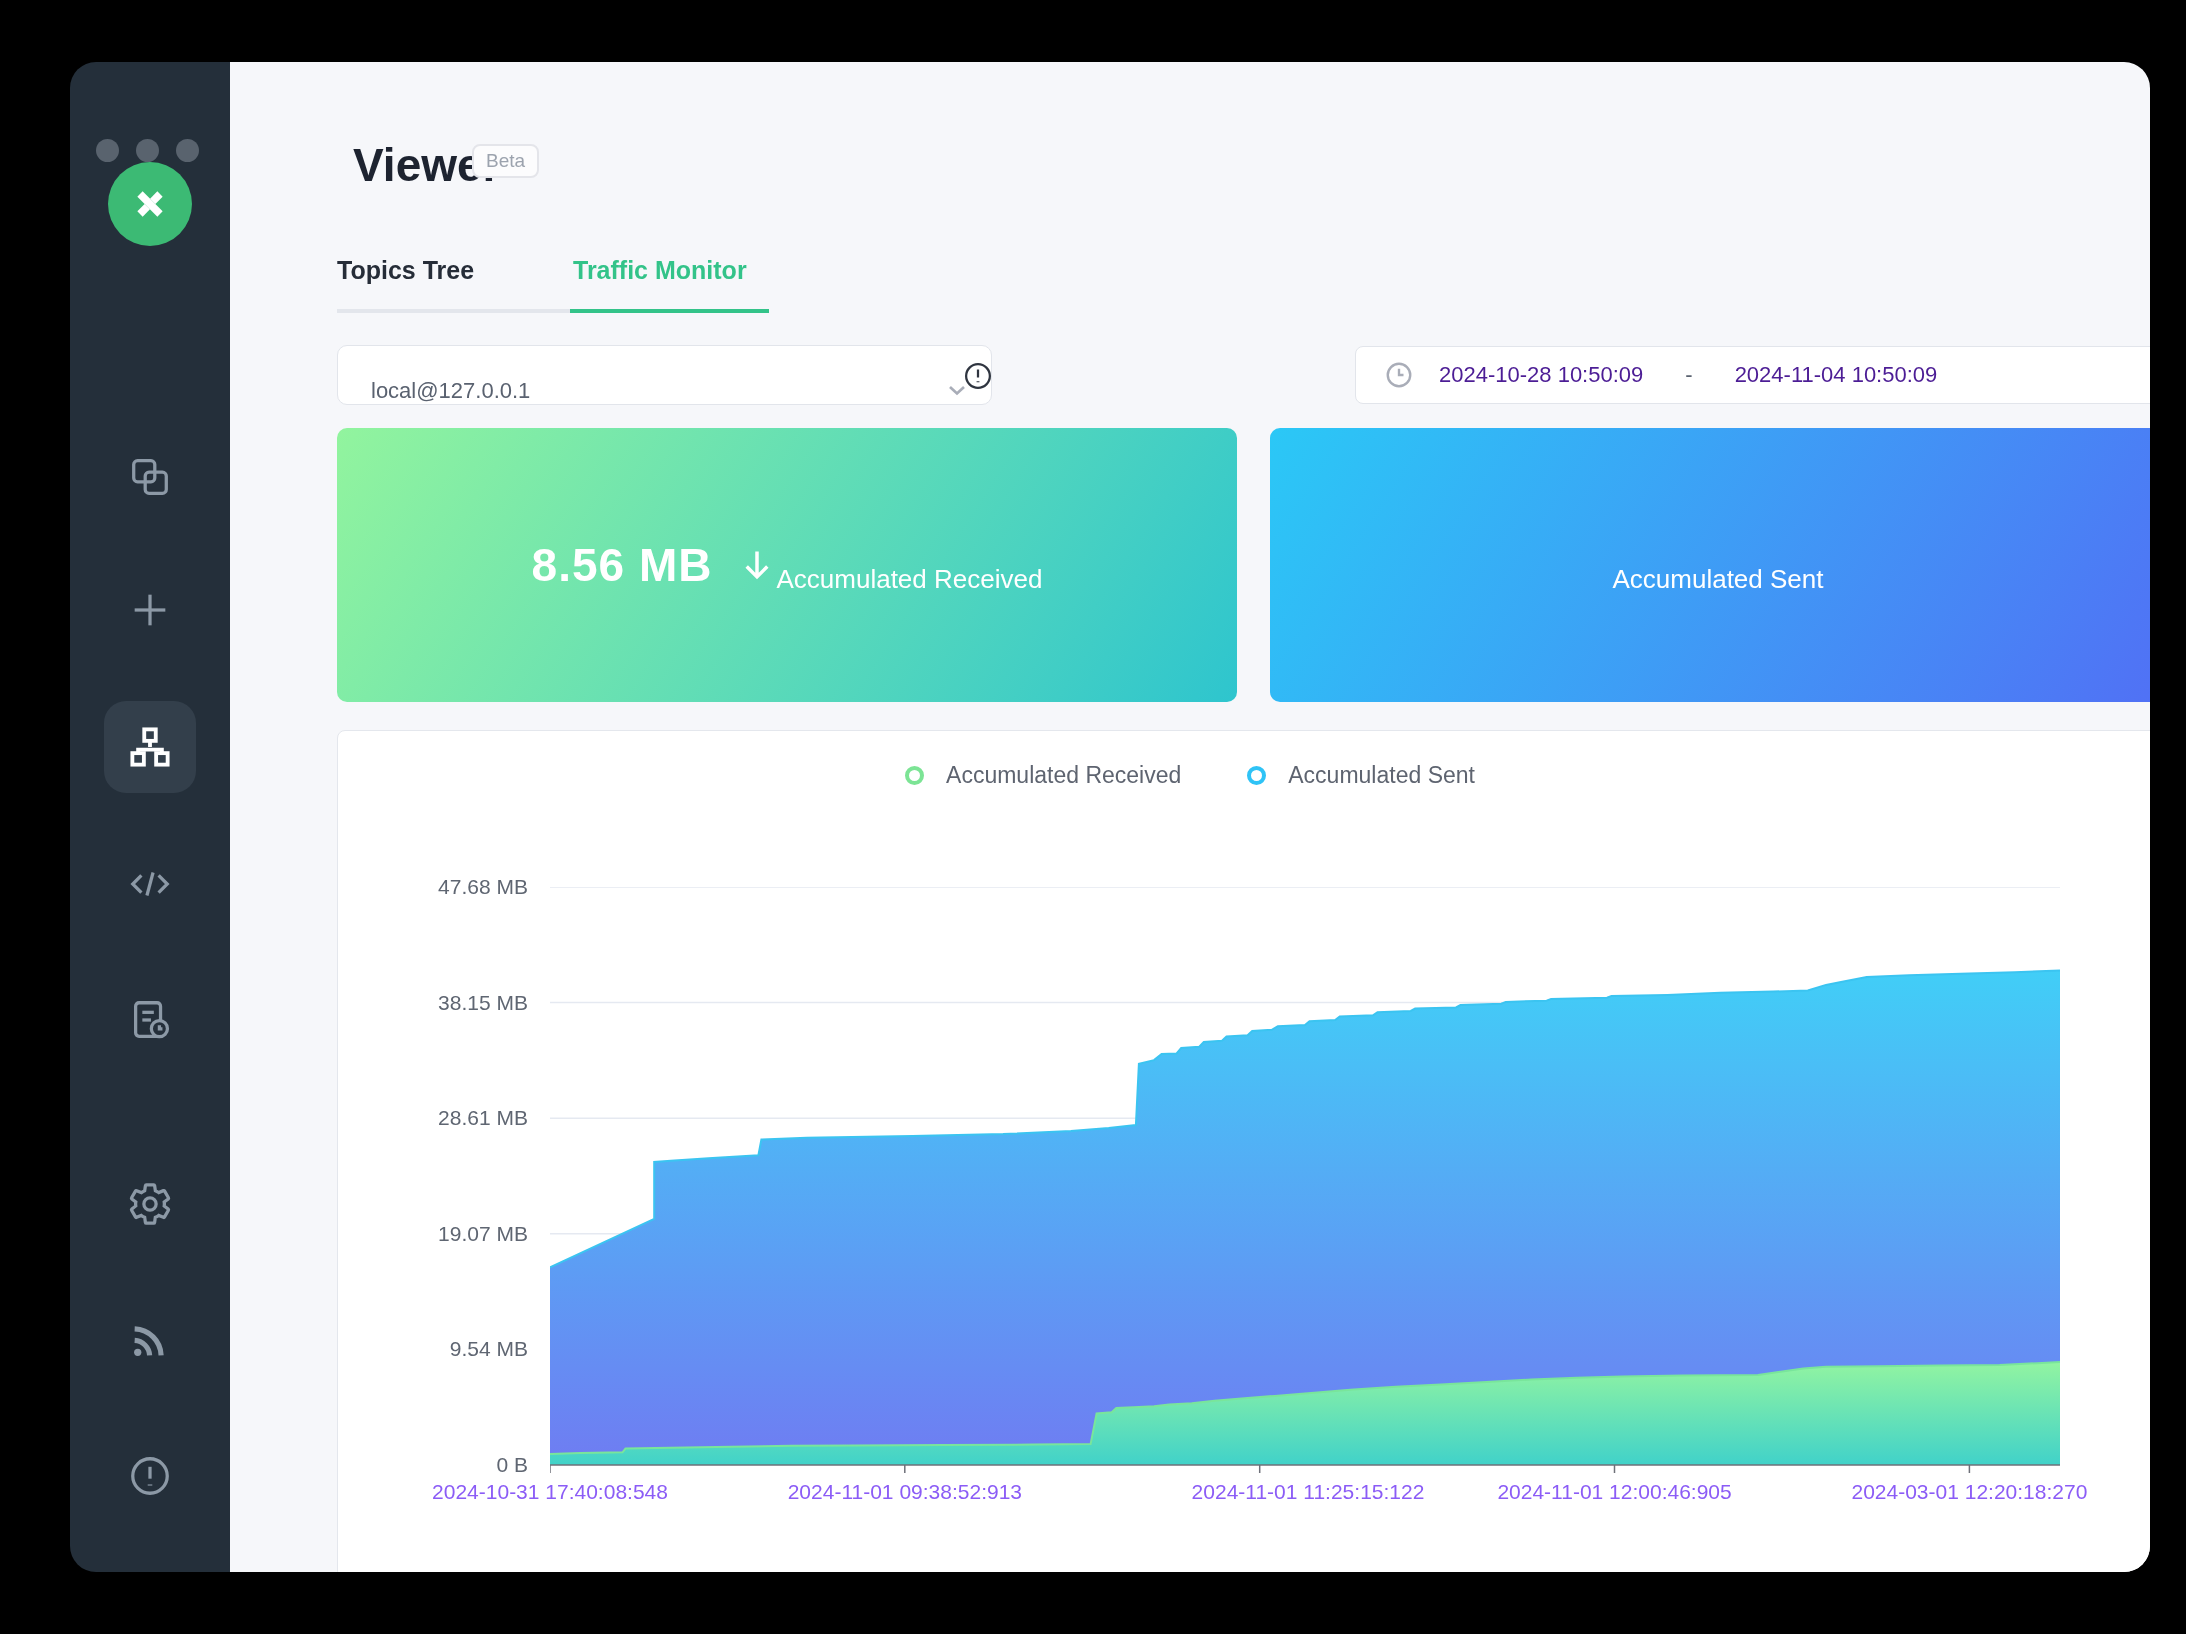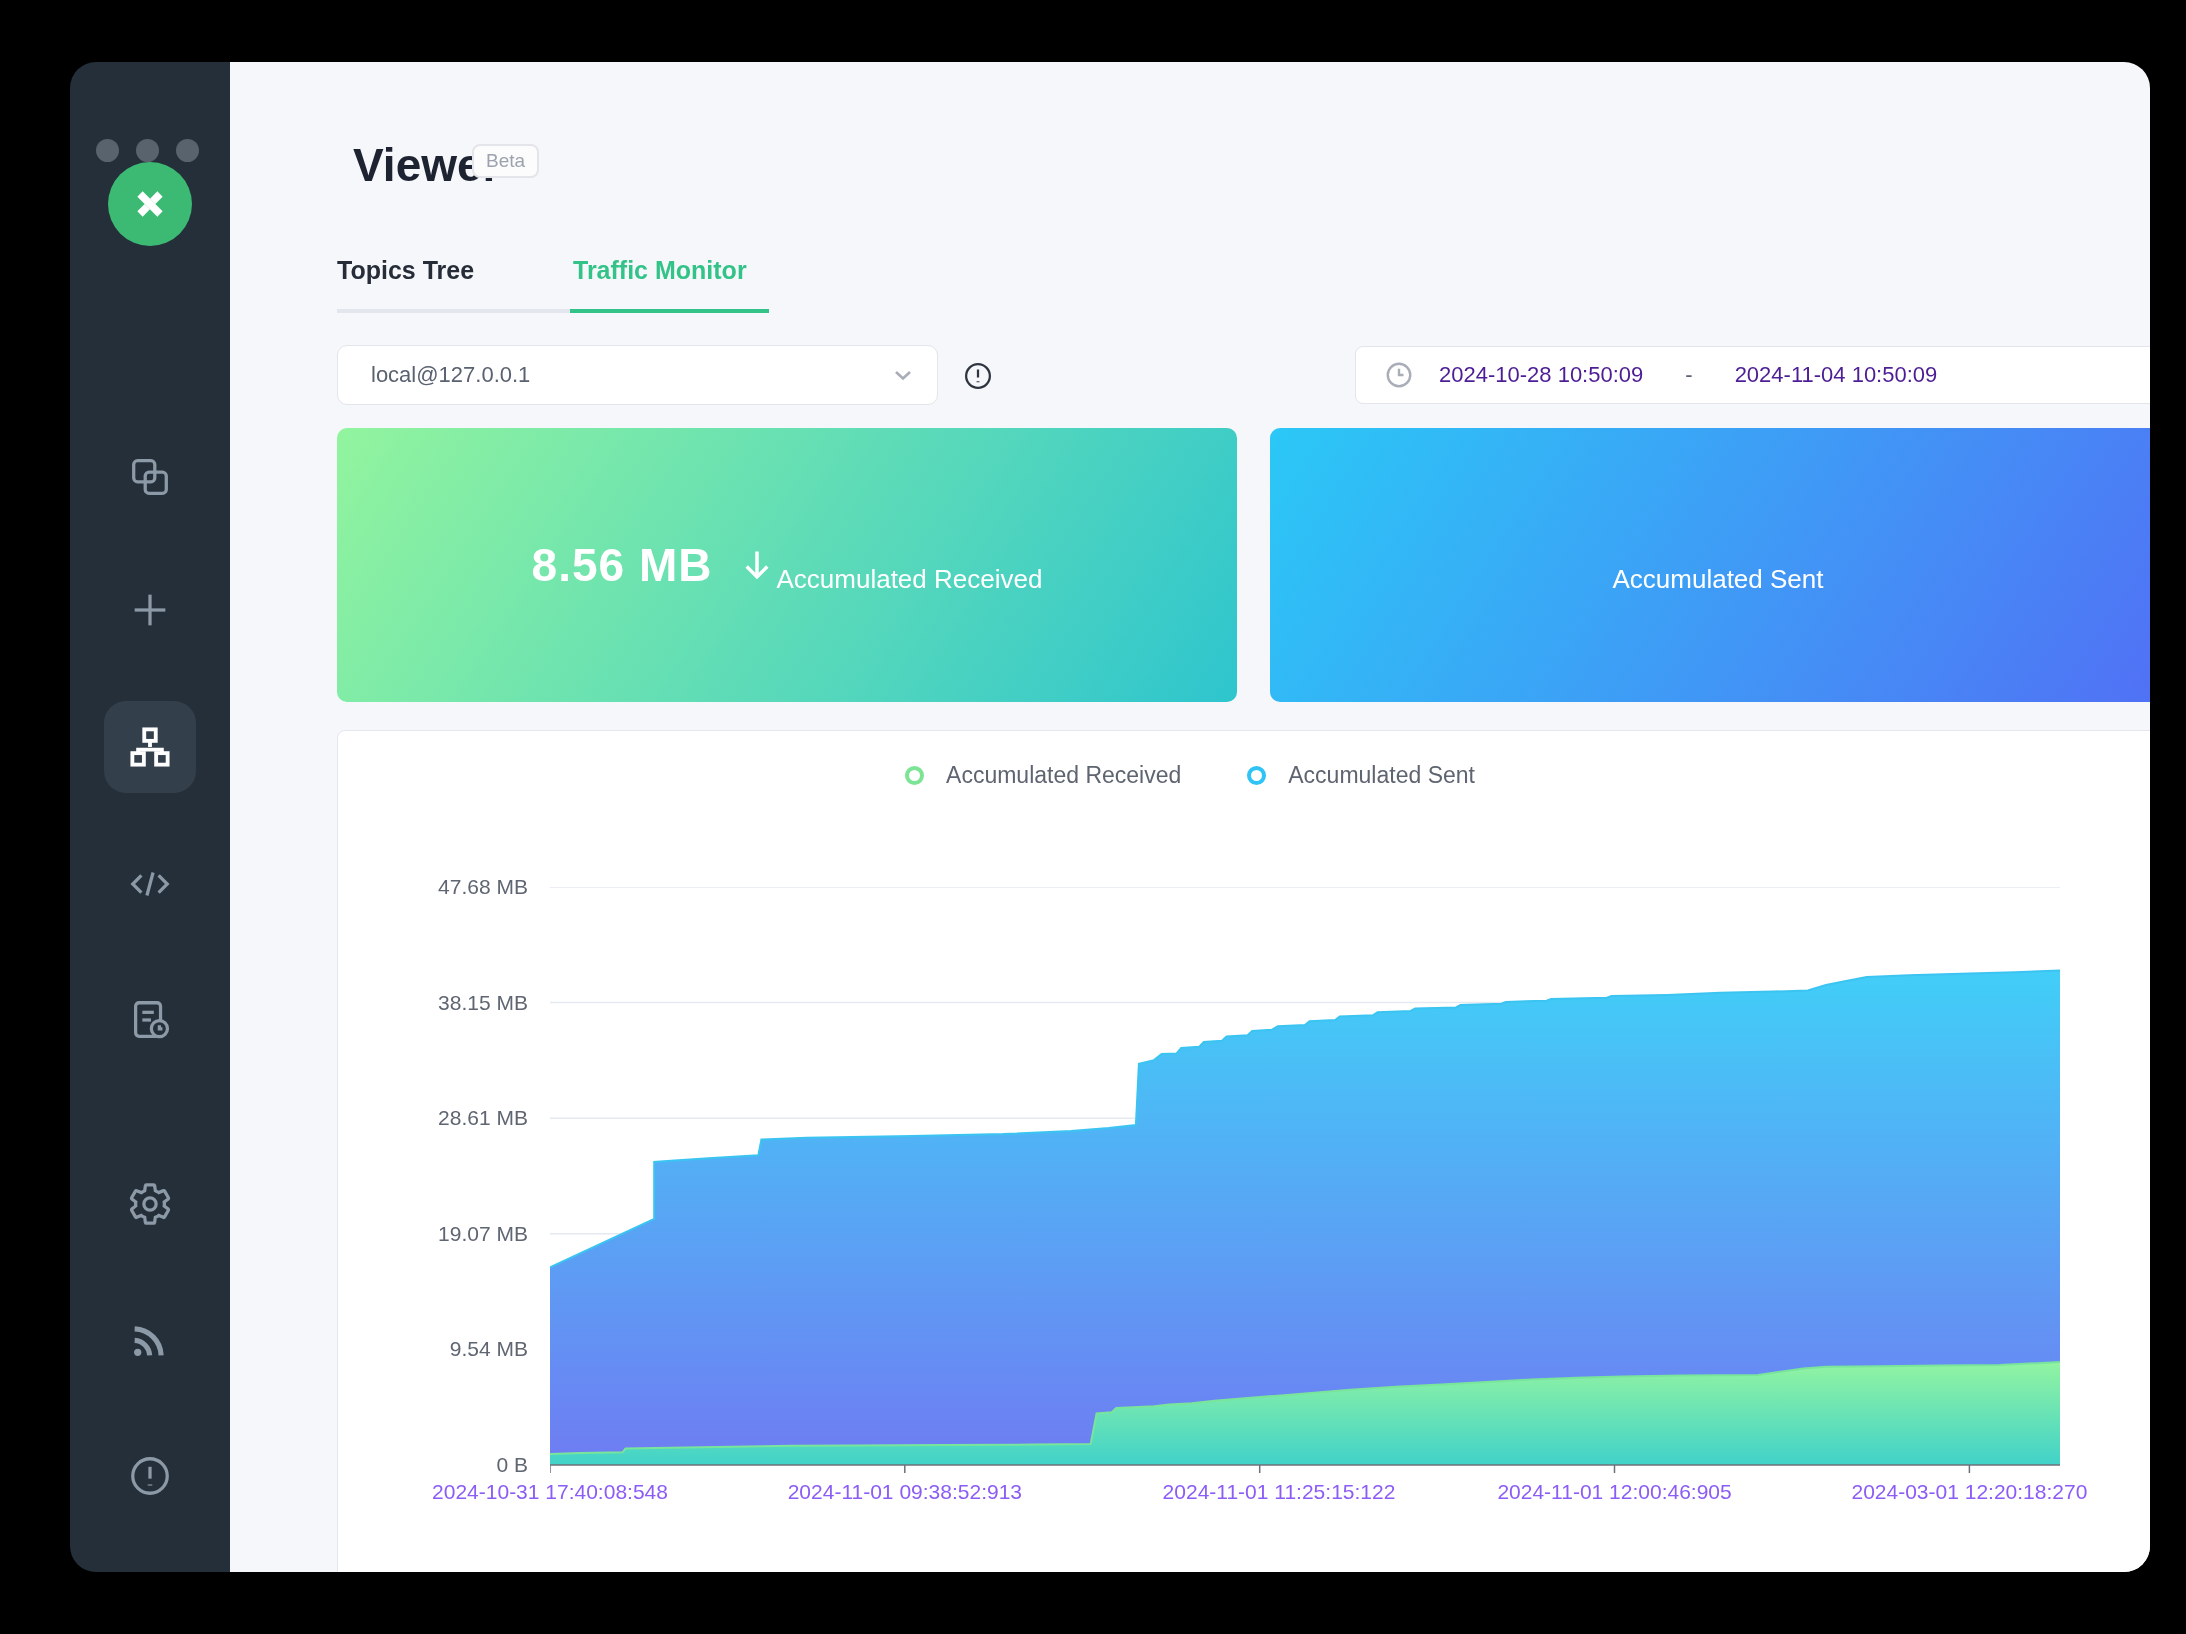--- a/index.html
+++ b/index.html
@@ -30,22 +30,22 @@
 
   
   .tab { position:absolute; top:194px; font-size:25px; font-weight:600; cursor:pointer; }
   #tab-topics  { left:107px; color:#262D38; }
   #tab-traffic { left:343px; color:#33C389; }
   .tab-bar { position:absolute; top:247px; height:4px; }
   #tab-bar-gray  { left:107px; width:233px; background:#E3E6EC; }
   #tab-bar-green { left:340px; width:199px; background:#33C389; }
 
   
-  #conn-select { position:absolute; left:107px; top:283px; width:601px; height:60px; background:#fff;
-                 border:1px solid #E2E5EB; border-radius:10px; display:flex; align-items:center;
+  #conn-select { position:absolute; left:107px; top:283px; width:655px; height:60px; background:#fff;
+                 border:1px solid #E2E5EB; border-radius:10px; display:flex; align-items:flex-end;
                  padding:0 20px 0 33px; cursor:pointer; }
   #conn-select .val { font-size:22px; color:#5A6270; flex:1; }
   #warn-icon { position:absolute; left:733px; top:299px; width:30px; height:30px; }
   #date-range { position:absolute; left:1125px; top:284px; width:806px; height:58px; background:#fff;
                 border:1px solid #E2E5EB; border-radius:8px; display:flex; align-items:center;
                 padding:0 28px; cursor:pointer; }
   #date-range .dt { font-size:22px; color:#4c1d95; }
   #date-range .sep { font-size:22px; color:#5A6270; margin:0 42px; }
   #date-range svg { margin-right:25px; }
 
@@ -236,20 +236,20 @@
           <div class="y-label" style="left: 148px; top: 812px;">47.68 MB</div>
           <div class="y-label" style="left: 148px; top: 927.527px;">38.15 MB</div>
           <div class="y-label" style="left: 148px; top: 1043.18px;">28.61 MB</div>
           <div class="y-label" style="left: 148px; top: 1158.82px;">19.07 MB</div>
           <div class="y-label" style="left: 148px; top: 1274.35px;">9.54 MB</div>
           <div class="y-label" style="left: 148px; top: 1390px;">0 B</div>
         </div>
     <div id="x-labels">
           <div class="x-label" style="left: 130px;">2024-10-31 17:40:08:548</div>
           <div class="x-label" style="left: 484.85px;">2024-11-01 09:38:52:913</div>
-          <div class="x-label" style="left: 859px;">2024-11-01 11:25:15:122</div>
+          <div class="x-label" style="left: 888px;">2024-11-01 11:25:15:122</div>
           <div class="x-label" style="left: 1194.55px;">2024-11-01 12:00:46:905</div>
           <div class="x-label" style="left: 1549.4px;">2024-03-01 12:20:18:270</div>
         </div>
 
   </div>
 </div>
 </div>
 
 </body></html>

